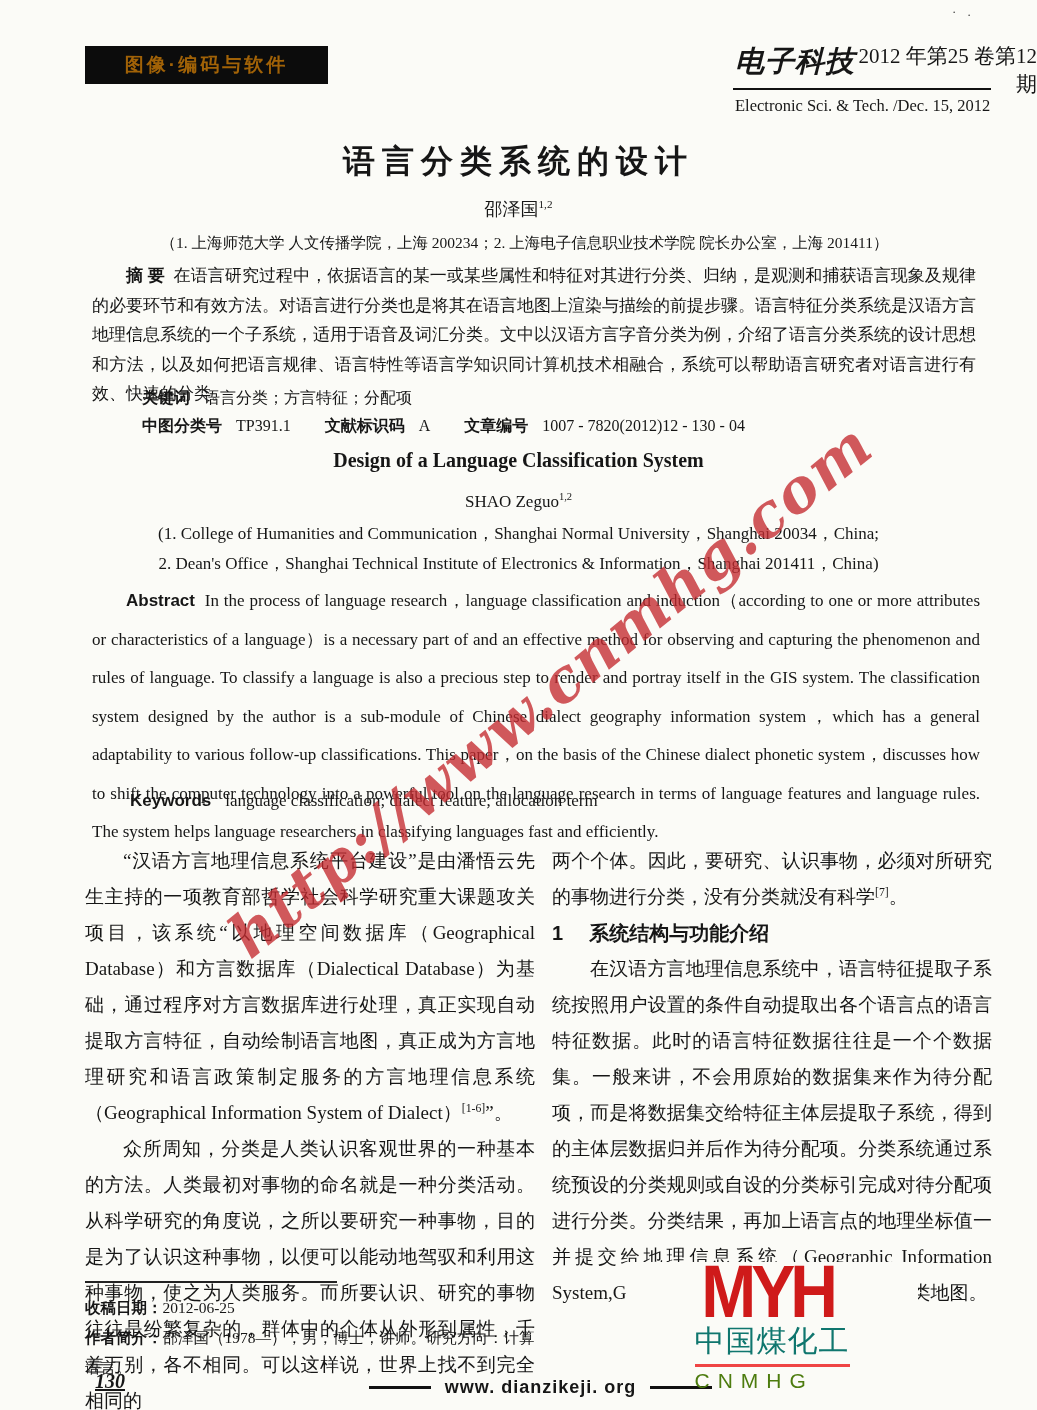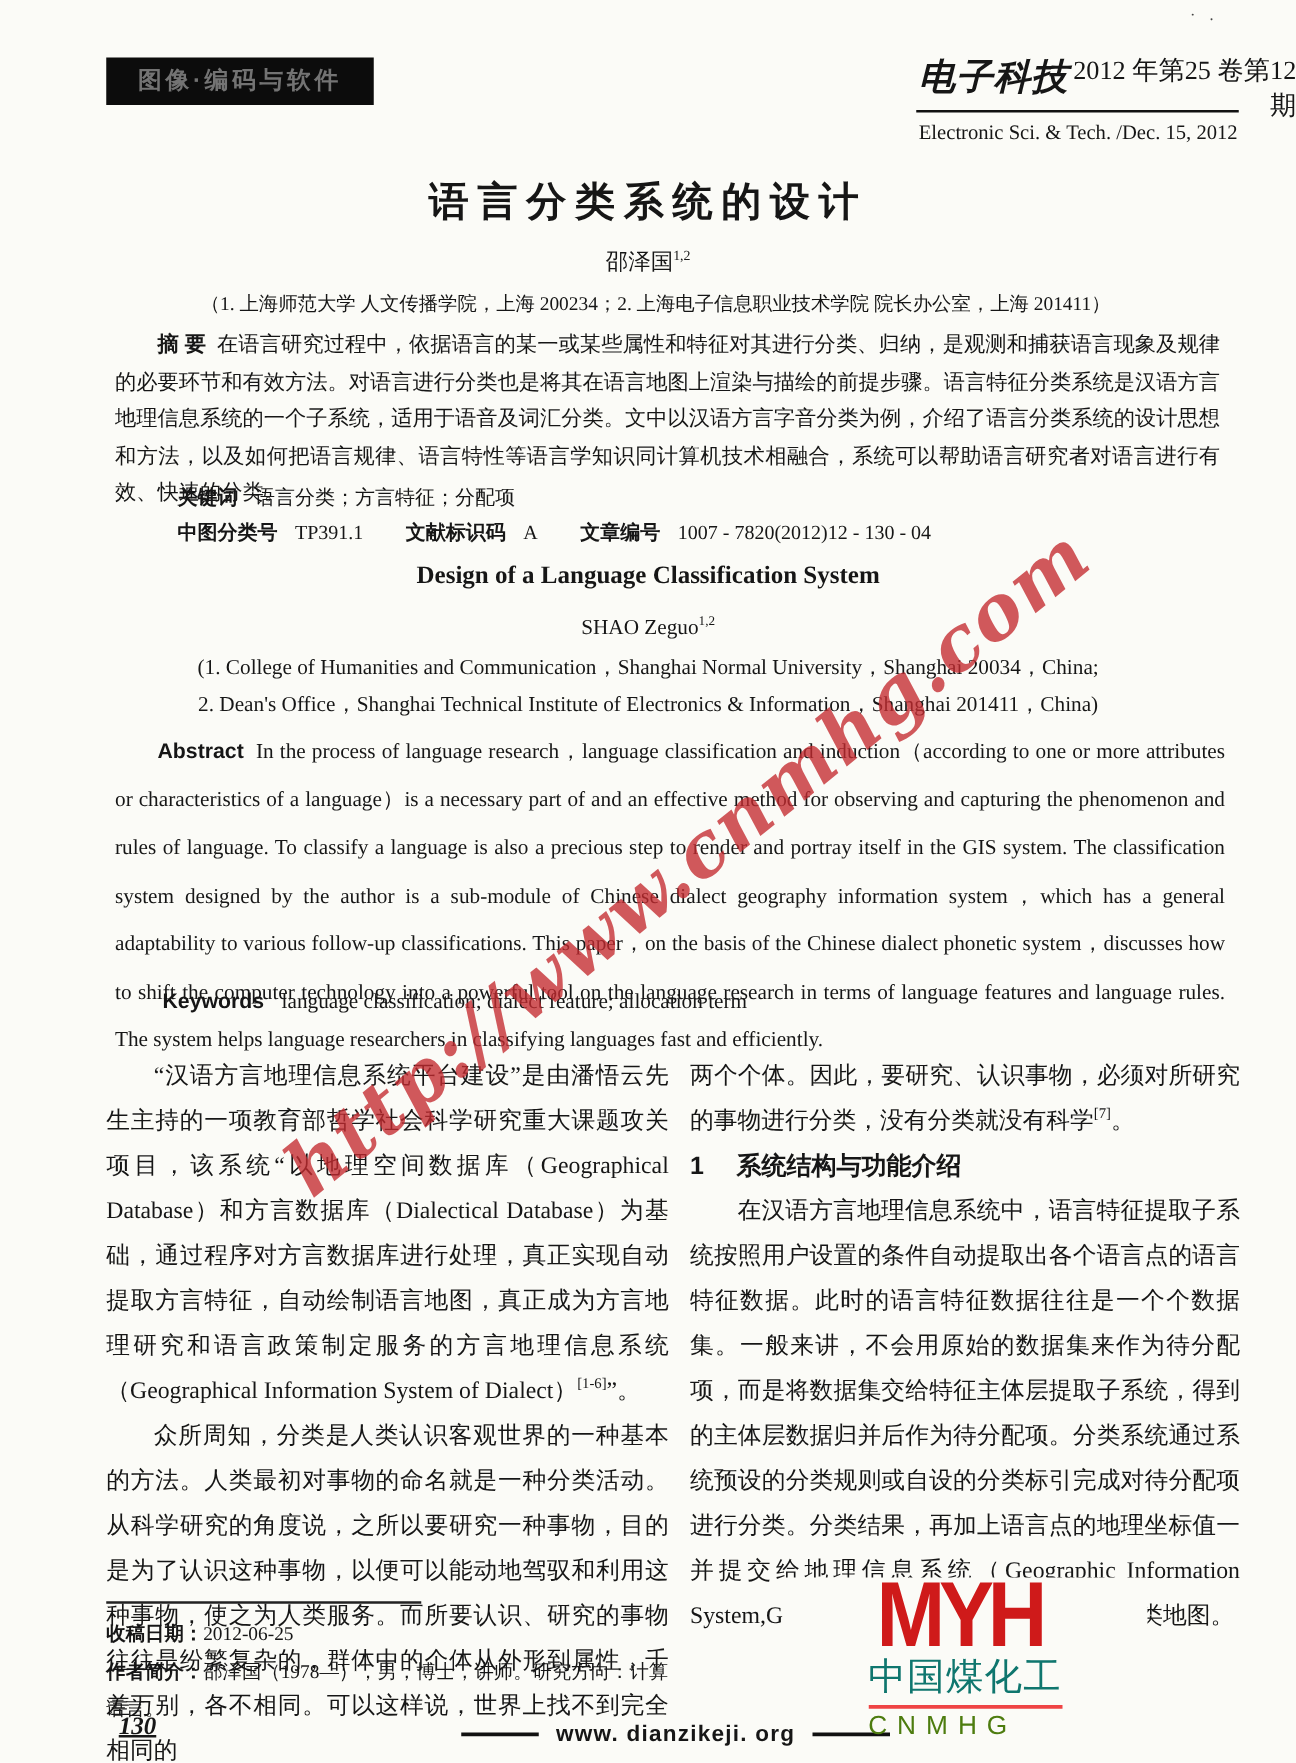--- a/index.html
+++ b/index.html
@@ -4,21 +4,21 @@
 <style>
   html,body{margin:0;padding:0;}
   .page{
     position:relative;width:1037px;height:1410px;background:#fbfbf7;
     font-family:"Liberation Serif","DejaVu Serif",serif;color:#161616;
     overflow:hidden;
   }
   .abs{position:absolute;}
   .center{left:0;right:0;text-align:center;}
   
-  .badge{left:85px;top:46px;width:214px;height:38px;background:#0c0c0c;color:#737373;
+  .badge{left:85px;top:46px;width:243px;height:38px;background:#0c0c0c;color:#a16207;
     font-family:"Liberation Sans","DejaVu Sans",sans-serif;font-weight:bold;font-size:19px;
     line-height:38px;text-align:center;letter-spacing:3px;}
   .jlogo{left:735px;top:42px;font-size:29px;font-weight:bold;font-style:italic;
     font-family:"DejaVu Serif",serif;letter-spacing:1px;}
   .jissue{left:838px;top:42px;font-size:21px;text-align:right;}
   .hrule{left:733px;top:88px;width:258px;height:2px;background:#111;}
   .jissue-en{left:735px;top:96px;font-size:16.5px;}
   .artifact{left:952px;top:4px;font-size:13px;color:#444;letter-spacing:4px;}
   
   .title-cn{top:140px;font-size:32px;font-weight:bold;letter-spacing:7px;}

